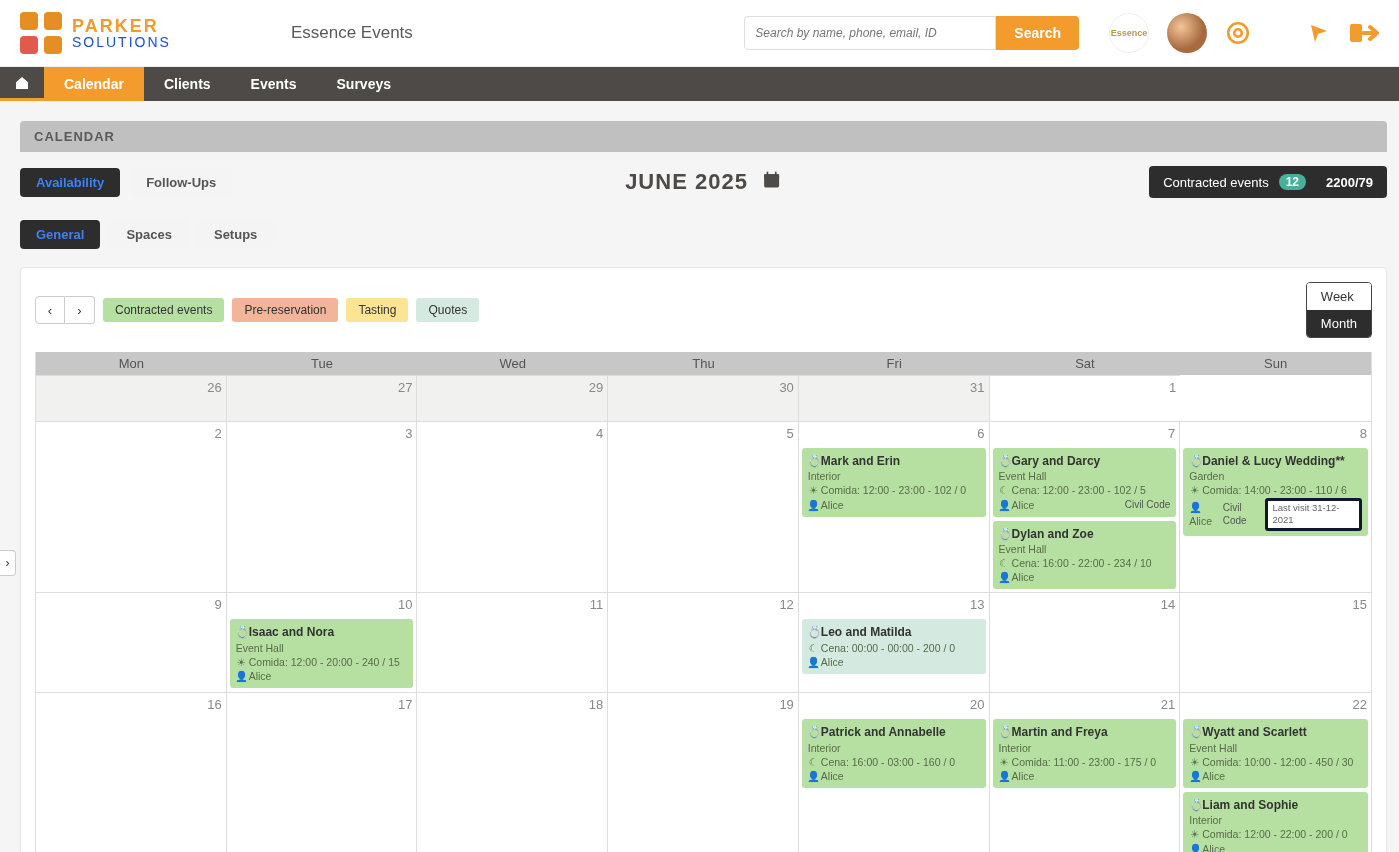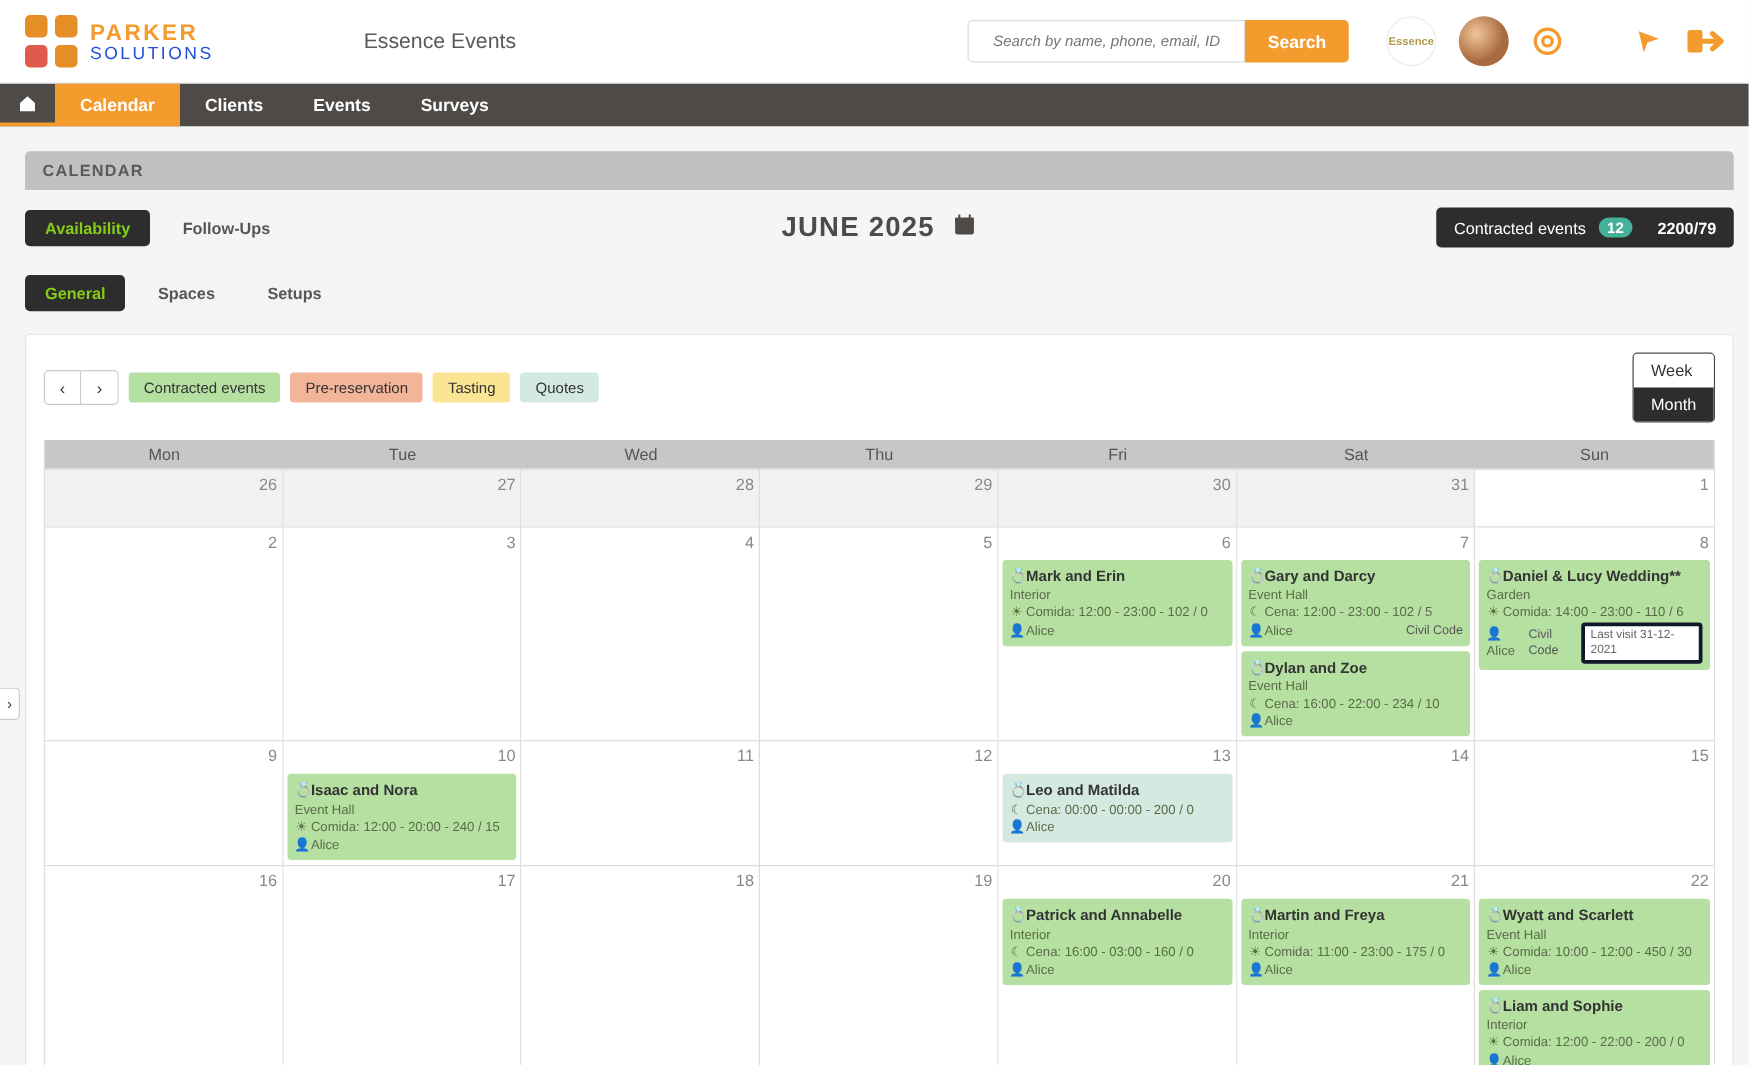--- a/index.html
+++ b/index.html
@@ -12,40 +12,40 @@
 .logo-mark span { position:absolute; border-radius:4px; }
 .lm1{background:#e58e26;width:18px;height:18px;top:0;left:0;border-radius:0 40% 0 0}
 .lm2{background:#e58e26;width:18px;height:18px;top:0;right:0;border-radius:0 0 40% 0}
 .lm3{background:#e05b4b;width:18px;height:18px;bottom:0;left:0;border-radius:0 0 0 40%}
 .lm4{background:#e58e26;width:18px;height:18px;bottom:0;right:0;border-radius:40% 0 0 0}
 .logo-text { line-height:1; }
 .logo-text .l1{ color:#f39b2c; font-size:18px; font-weight:bold; letter-spacing:2px;}
 .logo-text .l2{ color:#1d4ed8; font-size:14px; letter-spacing:2px;}
 .app-title { margin-left: 120px; color:#5a5a5a; font-size:17px; }
 .search-group { margin-left:auto; display:flex; align-items:center; }
-.search-input { width:222px; height:34px; border:1px solid #ddd; border-radius:4px 0 0 4px; padding:0 10px; font-size:12px; font-style:italic; color:#999; outline:none;text-align:center;}
+.search-input { width:252px; height:34px; border:1px solid #ddd; border-radius:4px 0 0 4px; padding:0 10px; font-size:12px; font-style:italic; color:#999; outline:none;}
 .search-btn { height:34px; background:#f39b2c; color:#fff; border:none; padding:0 18px; border-radius:0 4px 4px 0; font-weight:bold; cursor:pointer; font-size:14px;}
 .top-icons { display:flex; align-items:center; gap:18px; margin-left:30px; }
 .badge-circ { width:40px; height:40px; border-radius:50%; display:flex; align-items:center; justify-content:center; }
 .company-badge{ background:#fff; border:1px solid #eee; font-size:9px; color:#b59a4e; font-weight:bold; }
 .avatar { width:40px; height:40px; border-radius:50%; background: radial-gradient(circle at 35% 35%, #f2c59a 0%, #a86b3f 60%); }
 .gear-icon svg, .bell-icon svg, .exit-icon svg { display:block; }
 
 
 .navbar { height:34px; background:#4e4a47; display:flex; align-items:stretch; }
 .nav-item { display:flex; align-items:center; padding:0 20px; color:#fff; font-size:14px; cursor:pointer; font-weight:bold; }
 .nav-item.home { padding:0 14px; border-bottom:3px solid #f39b2c; }
 .nav-item.active { background:#f39b2c; }
 
 
 .page { padding: 20px 12px 20px 20px; }
 .section-head { background:#c0c0c0; color:#5a5a5a; font-weight:bold; font-size:13px; padding:8px 14px; border-radius:4px 4px 0 0; letter-spacing:1px;}
 .toolbar-row { display:flex; align-items:center; padding:14px 0 8px 0; }
 .pill { padding:7px 16px; border-radius:4px; font-size:13px; cursor:pointer; font-weight:bold; margin-right:10px;}
-.pill.dark { background:#2d2d2d; color:#84cc16; }
+.pill.dark { background:#2d2d2d; color:#3b82f6; }
 .pill.light { background:#f4f4f4; color:#555; }
 .month-title { position:absolute; left:50%; transform:translateX(-50%); display:flex; align-items:center; gap:14px; color:#4e4a47; font-weight:bold; font-size:22px; letter-spacing:1px;}
 .cal-icon { font-size:18px; color:#4e4a47; }
 .contracted-chip { margin-left:auto; background:#2d2d2d; color:#fff; border-radius:4px; padding:8px 14px; font-size:13px; display:flex; align-items:center; gap:10px; }
 .chip-count{ background:#46b19a; color:#fff; border-radius:8px; padding:1px 7px; font-size:12px; font-weight:bold; }
 .chip-right{ font-weight:bold; margin-left:10px;}
 .toolbar-row.rel{position:relative;}
 
 .cal-body { background:#fff; border:1px solid #e6e6e6; border-radius:4px; margin-top:10px; padding:14px; }
 .cal-controls { display:flex; align-items:center; gap:8px; }
@@ -203,23 +203,20 @@
       </div>
 
       <div class="cal-row">
         <div class="cal-cell grey">
             <div class="day-num">26</div>
           </div>
         <div class="cal-cell grey">
             <div class="day-num">27</div>
           </div>
         <div class="cal-cell grey">
-            <div class="day-num">28</div>
-          </div>
-        <div class="cal-cell grey">
             <div class="day-num">29</div>
           </div>
         <div class="cal-cell grey">
             <div class="day-num">30</div>
           </div>
         <div class="cal-cell grey">
             <div class="day-num">31</div>
           </div>
         <div class="cal-cell">
             <div class="day-num">1</div>

